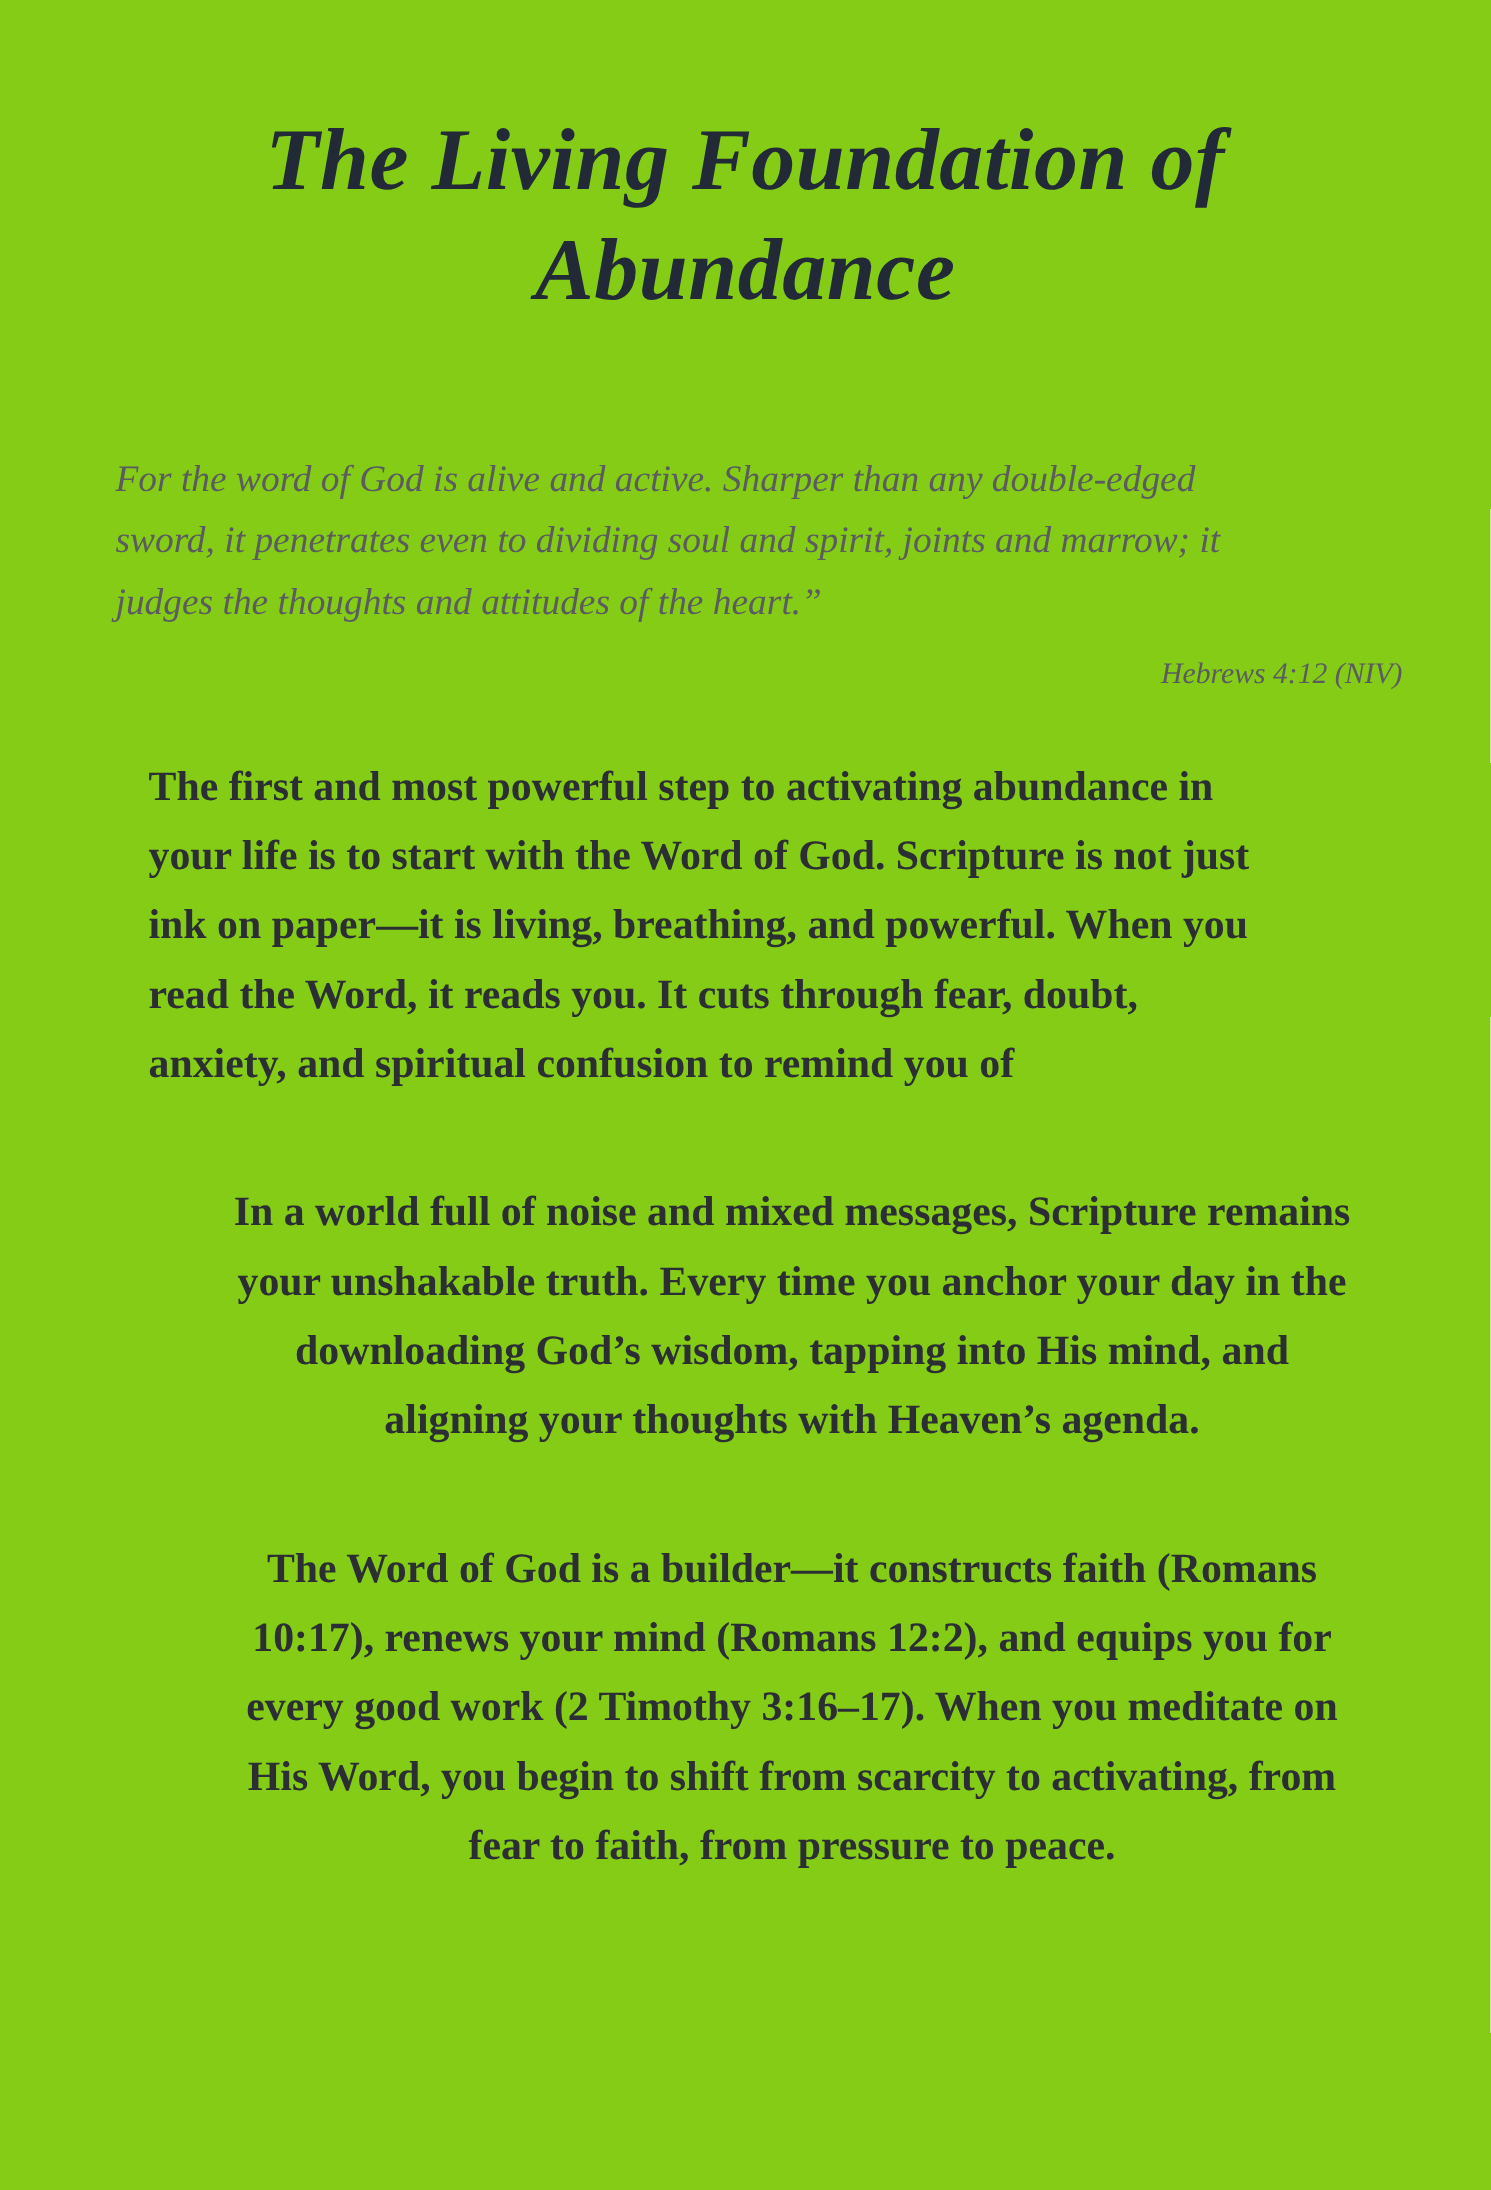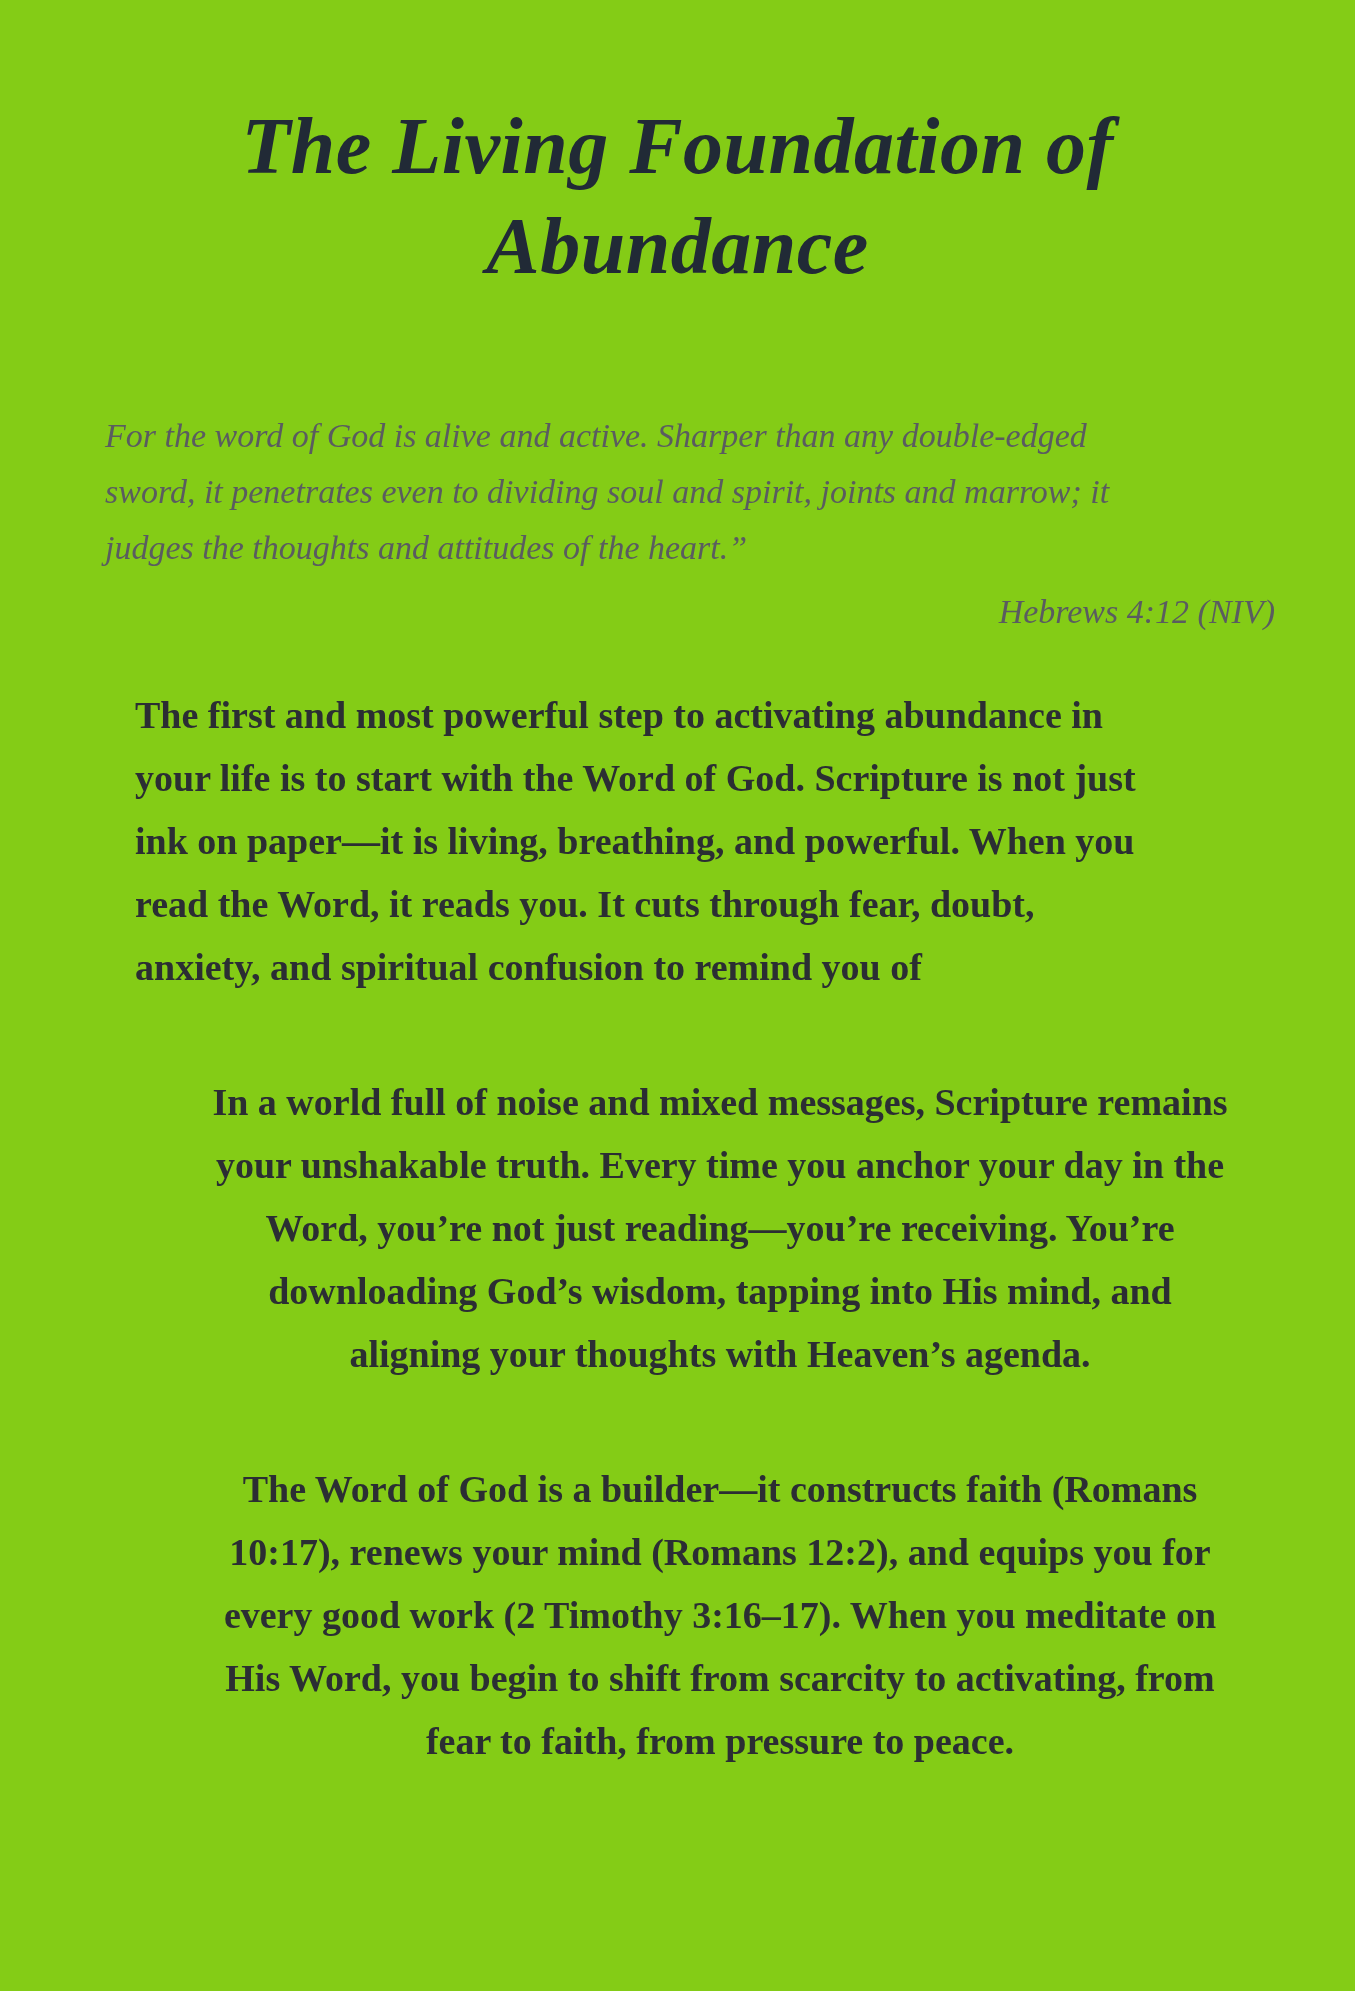--- a/index.html
+++ b/index.html
@@ -34,21 +34,21 @@
     font-size: 34px;
     line-height: 56px;
     color: #5a5c60;
   }
   .q-line { display: block; white-space: nowrap; }
   .attribution {
     display: block;
     margin-top: 8px;
     text-align: right;
     font-style: italic;
-    font-size: 34px;
+    font-size: 27px;
     line-height: 56px;
     color: #5a5c60;
   }
 
   .body-text {
     margin: 44px 50px 0 135px;
     font-size: 38px;
     line-height: 63px;
     color: #2b2e33;
     font-weight: bold;
@@ -80,21 +80,20 @@
       <span class="b-line">The first and most powerful step to activating abundance in</span>
       <span class="b-line">your life is to start with the Word of God. Scripture is not just</span>
       <span class="b-line">ink on paper—it is living, breathing, and powerful. When you</span>
       <span class="b-line">read the Word, it reads you. It cuts through fear, doubt,</span>
       <span class="b-line">anxiety, and spiritual confusion to remind you of</span>
     </p>
 
     <p class="para">
       <span class="b-line">In a world full of noise and mixed messages, Scripture remains</span>
       <span class="b-line">your unshakable truth. Every time you anchor your day in the</span>
-      <span class="b-line">Word, you’re not just reading—you’re receiving. You’re</span>
       <span class="b-line">downloading God’s wisdom, tapping into His mind, and</span>
       <span class="b-line">aligning your thoughts with Heaven’s agenda.</span>
     </p>
 
     <p class="para">
       <span class="b-line">The Word of God is a builder—it constructs faith (Romans</span>
       <span class="b-line">10:17), renews your mind (Romans 12:2), and equips you for</span>
       <span class="b-line">every good work (2 Timothy 3:16–17). When you meditate on</span>
       <span class="b-line">His Word, you begin to shift from scarcity to activating, from</span>
       <span class="b-line">fear to faith, from pressure to peace.</span>

